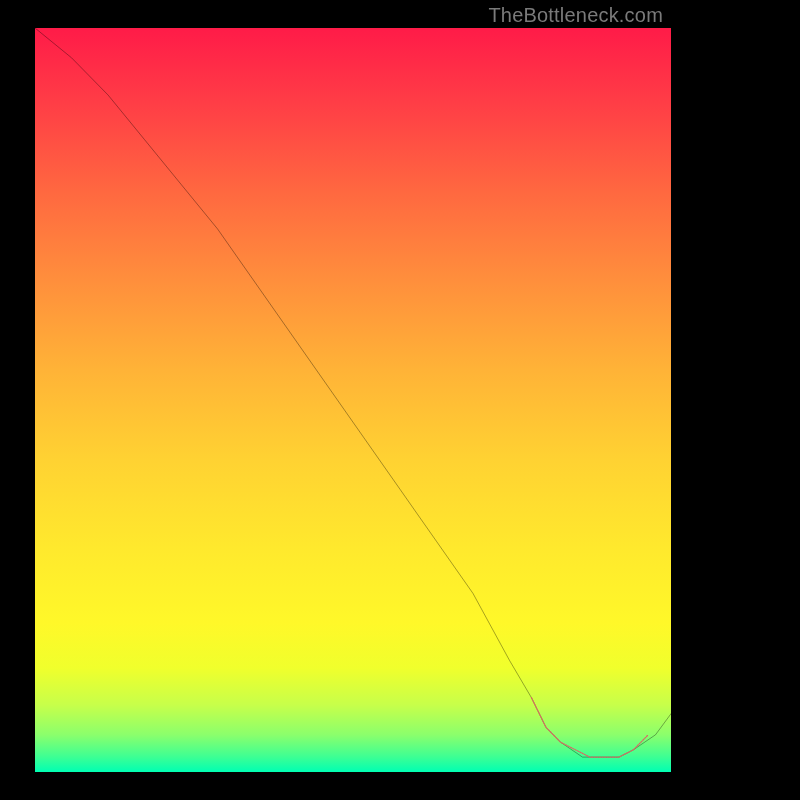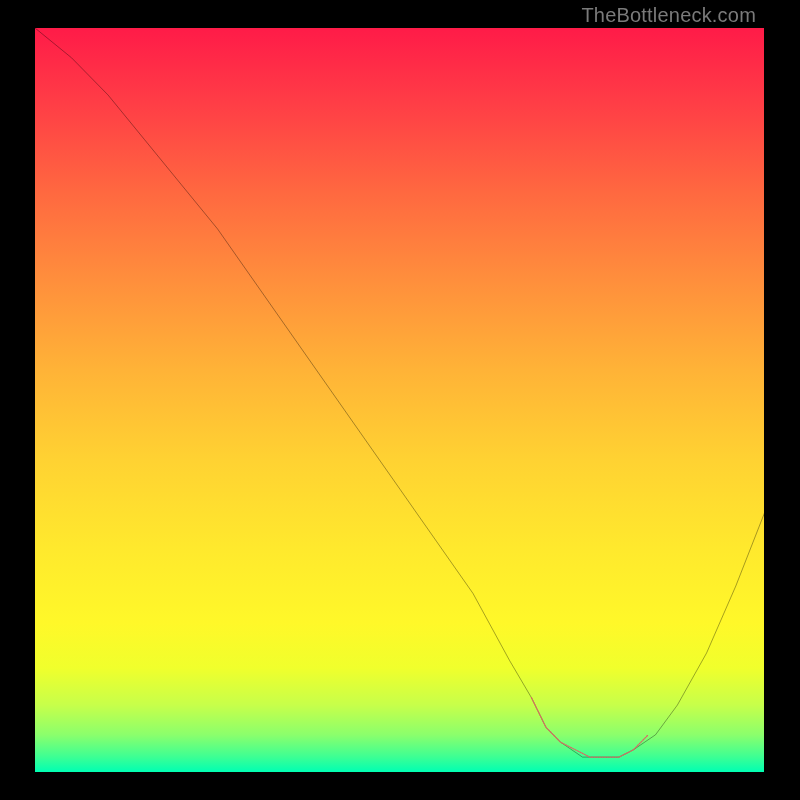--- a/index.html
+++ b/index.html
@@ -5,21 +5,21 @@
   html, body {
     margin: 0;
     padding: 0;
     width: 800px;
     height: 800px;
     background: #000;
     font-family: Arial, Helvetica, sans-serif;
   }
   .canvas {
     position: relative;
-    width: 764px;
+    width: 671px;
     height: 800px;
     background: #000;
     overflow: hidden;
   }
   .plot-area {
     position: absolute;
     left: 35px;
     top: 28px;
     width: 730px;
     height: 744px;

